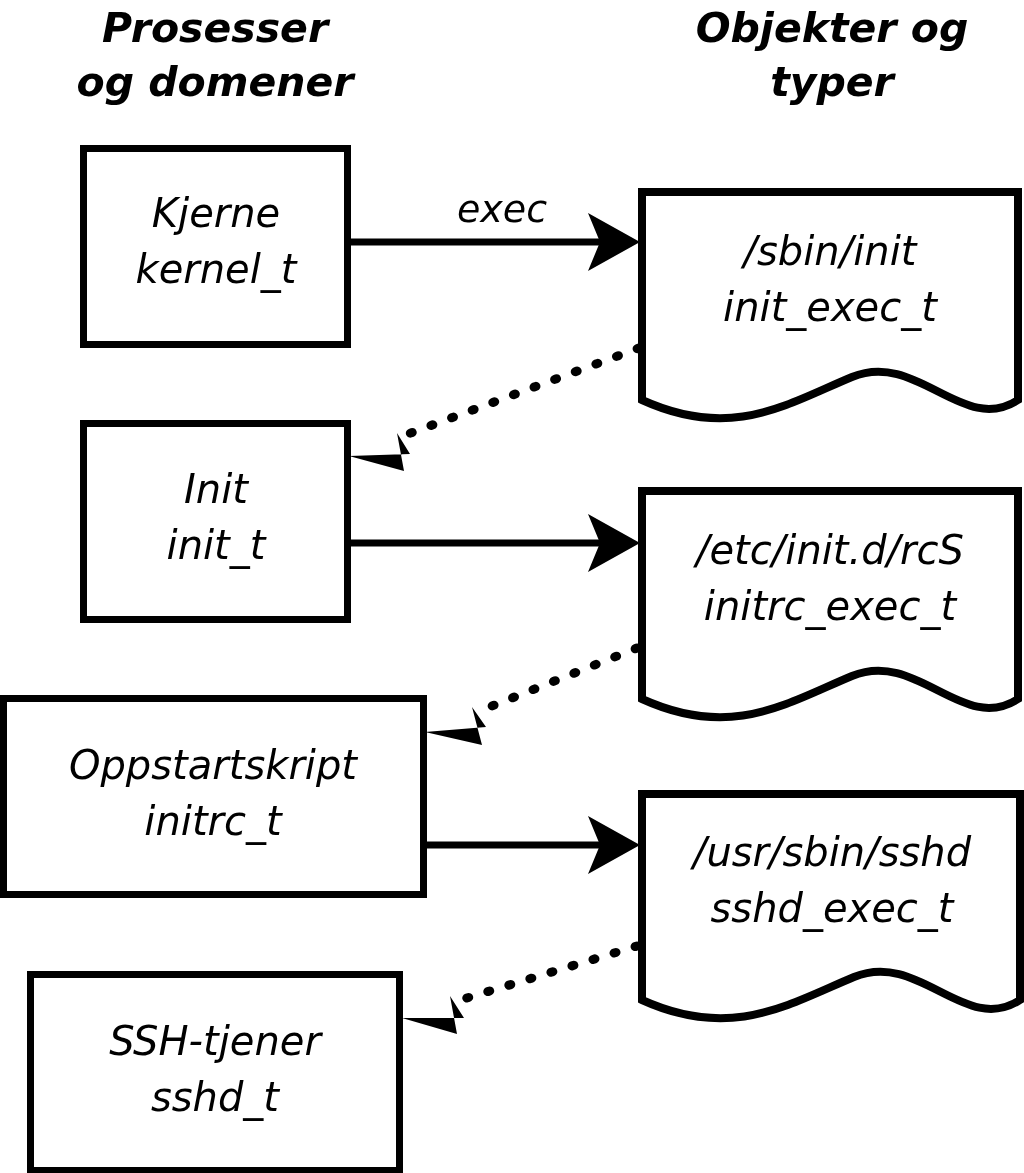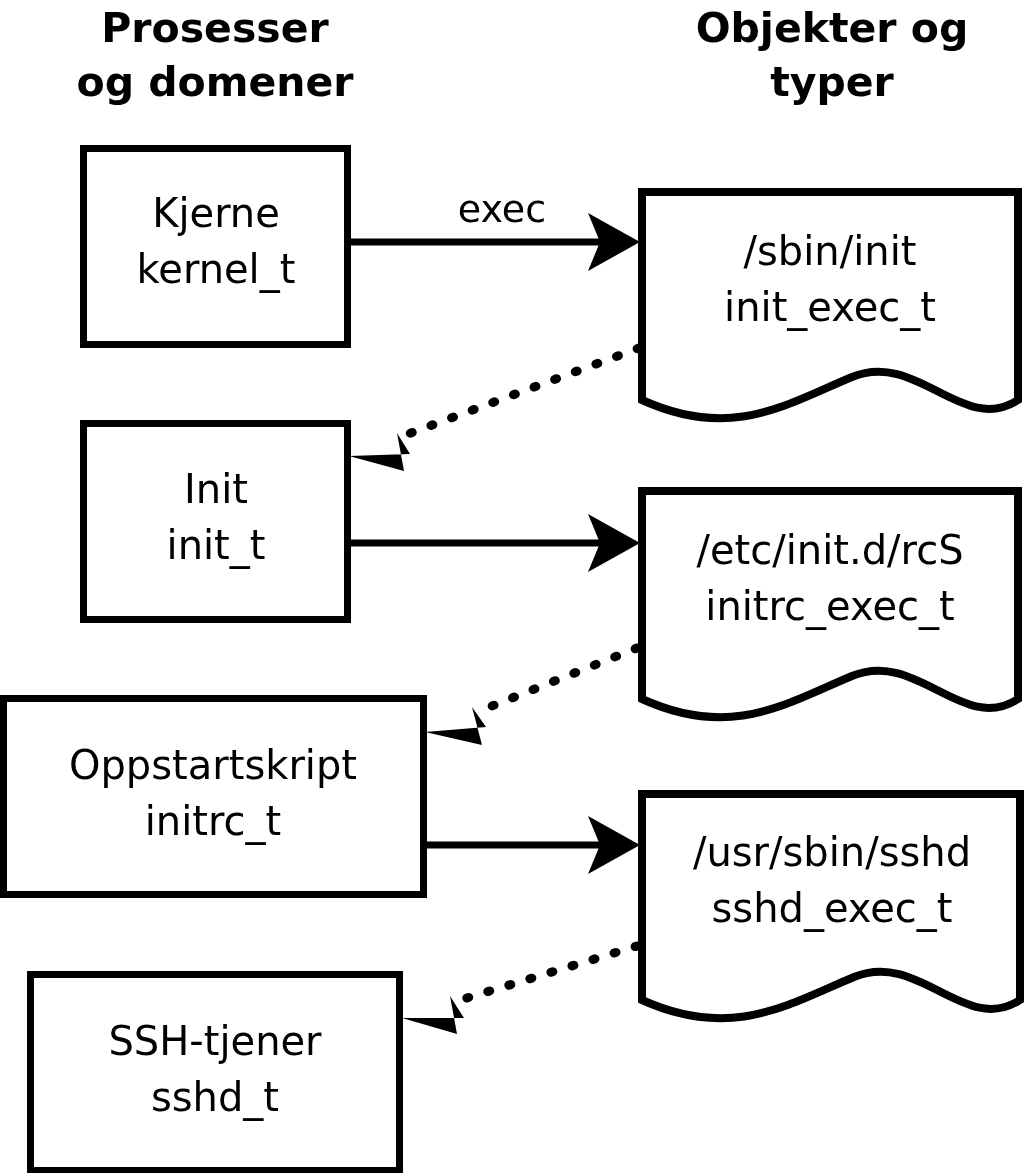--- a/index.html
+++ b/index.html
@@ -11,20 +11,21 @@
     width: 1024px;
     height: 1173px;
     overflow: hidden;
     font-family: "DejaVu Sans", sans-serif;
   }
   #diagram-root {
     position: relative;
     width: 1024px;
     height: 1173px;
     background: #ffffff;
+    font-style: italic;
   }
   svg.diagram {
     display: block;
     width: 1024px;
     height: 1173px;
   }
   .col-header {
     font-family: "DejaVu Sans", sans-serif;
     font-weight: bold;
     font-size: 41px;

